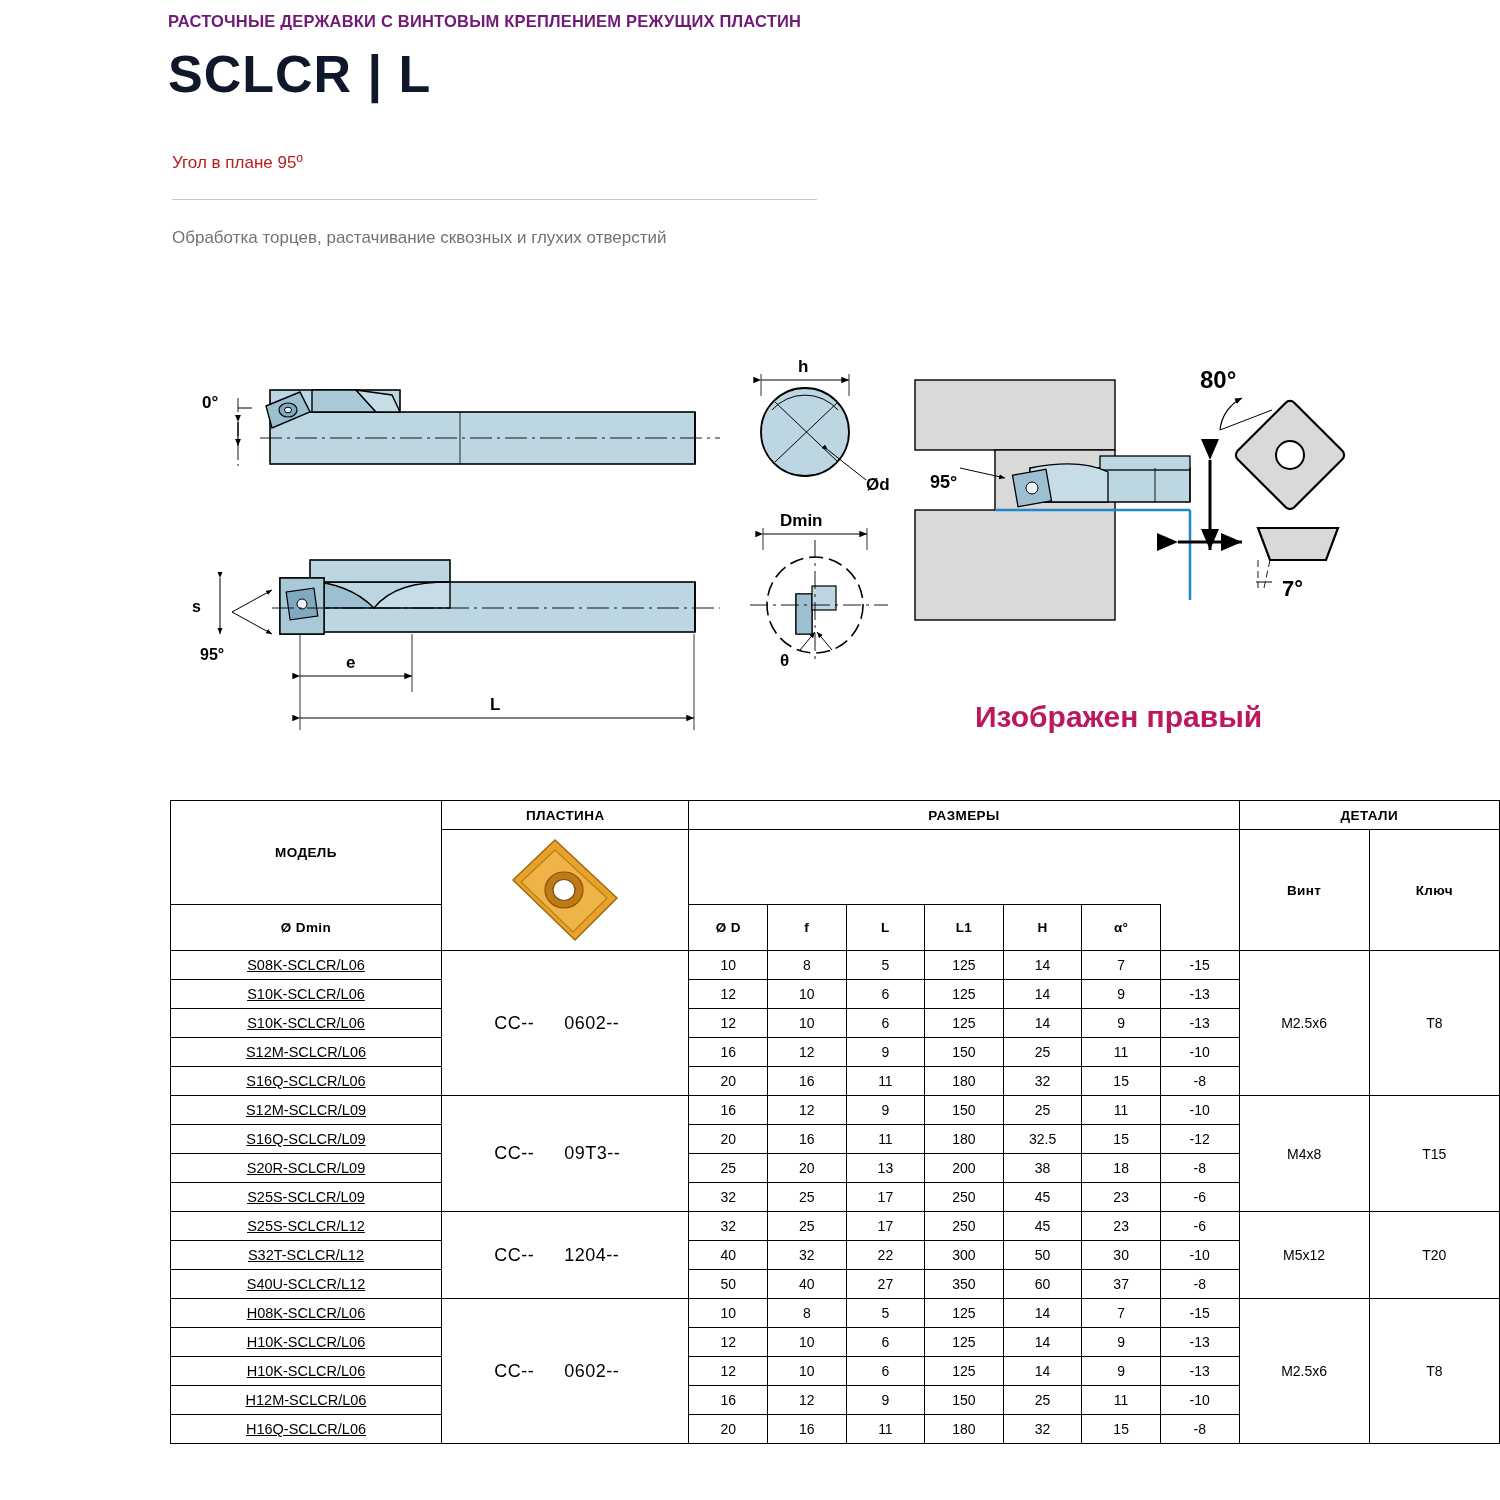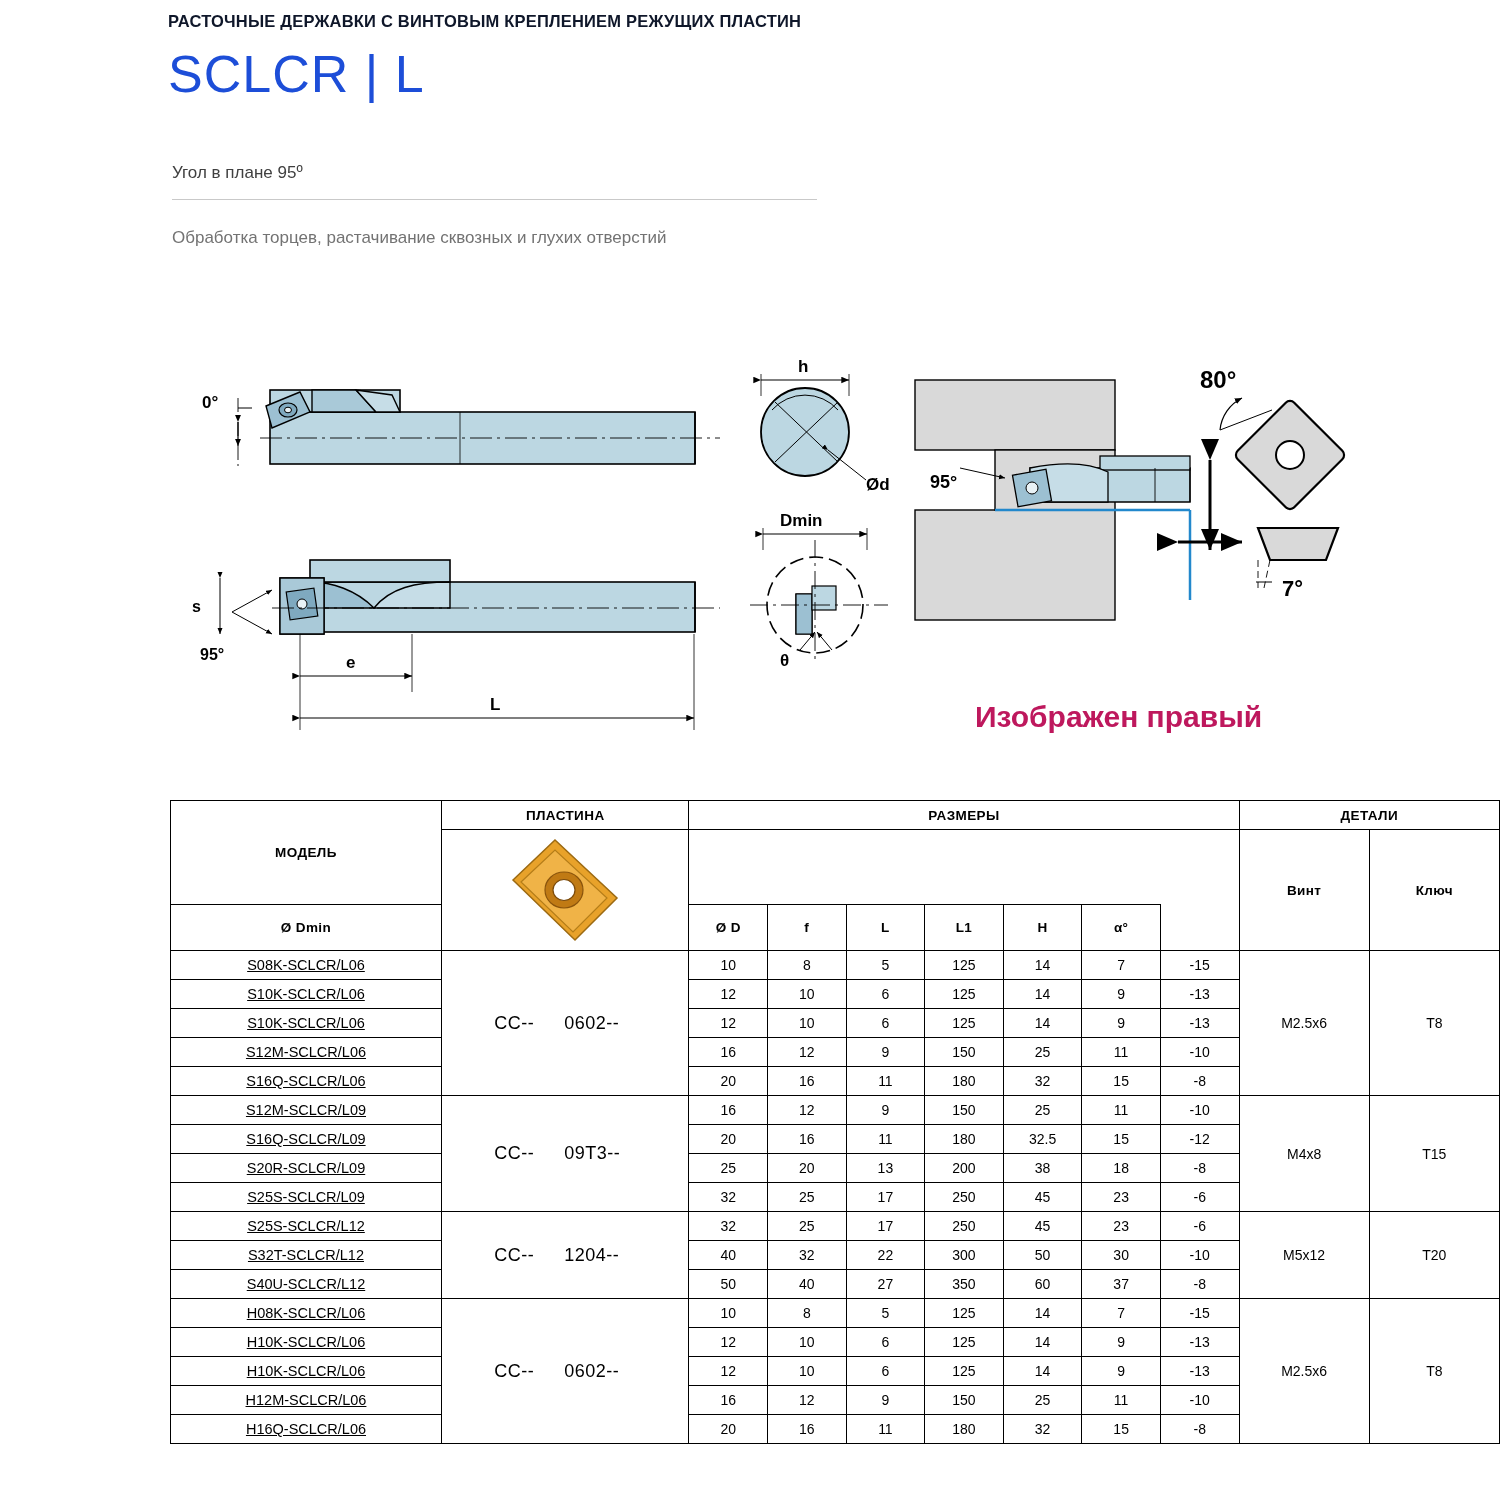--- a/index.html
+++ b/index.html
@@ -9,31 +9,31 @@
     font-family:"Liberation Sans", sans-serif;
     color:#000;
     position:relative;
     overflow:hidden;
   }
   .page{position:absolute;left:0;top:0;width:1500px;height:1500px;}
 
   
   .kicker{
     position:absolute;left:168px;top:12px;width:1100px;
-    font-size:16.5px;font-weight:bold;color:#0f172a;
+    font-size:16.5px;font-weight:bold;color:#701a75;
     letter-spacing:0.2px;
   }
   .title{
     position:absolute;left:168px;top:44px;
-    font-size:52px;font-weight:normal;color:#1d4ed8;
+    font-size:52px;font-weight:bold;color:#0f172a;
     letter-spacing:1px;
   }
   .subtitle{
-    position:absolute;left:172px;top:163px;
-    font-size:17px;color:#404040;
+    position:absolute;left:172px;top:153px;
+    font-size:17px;color:#b91c1c;
   }
   .hr{
     position:absolute;left:172px;top:199px;width:645px;height:1px;
     background:#c9c9c9;
   }
   .desc{
     position:absolute;left:172px;top:228px;
     font-size:17px;color:#737373;
   }
 

